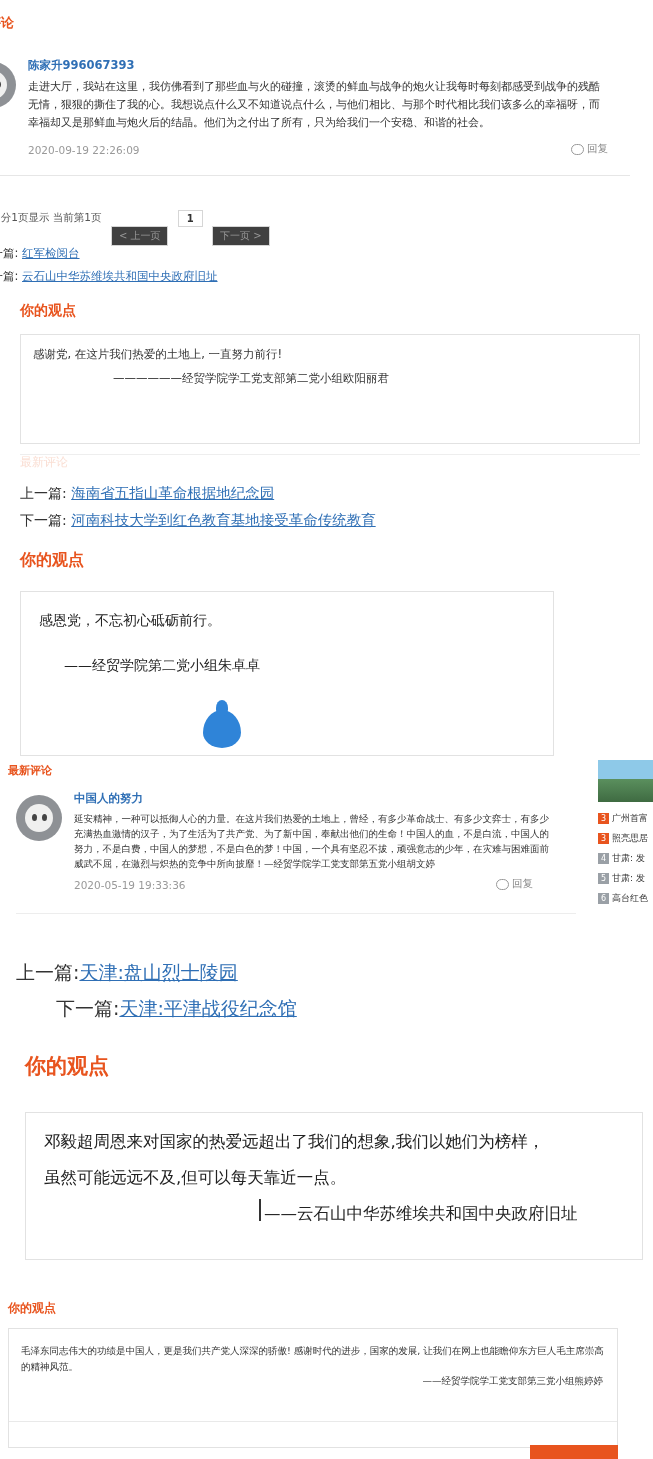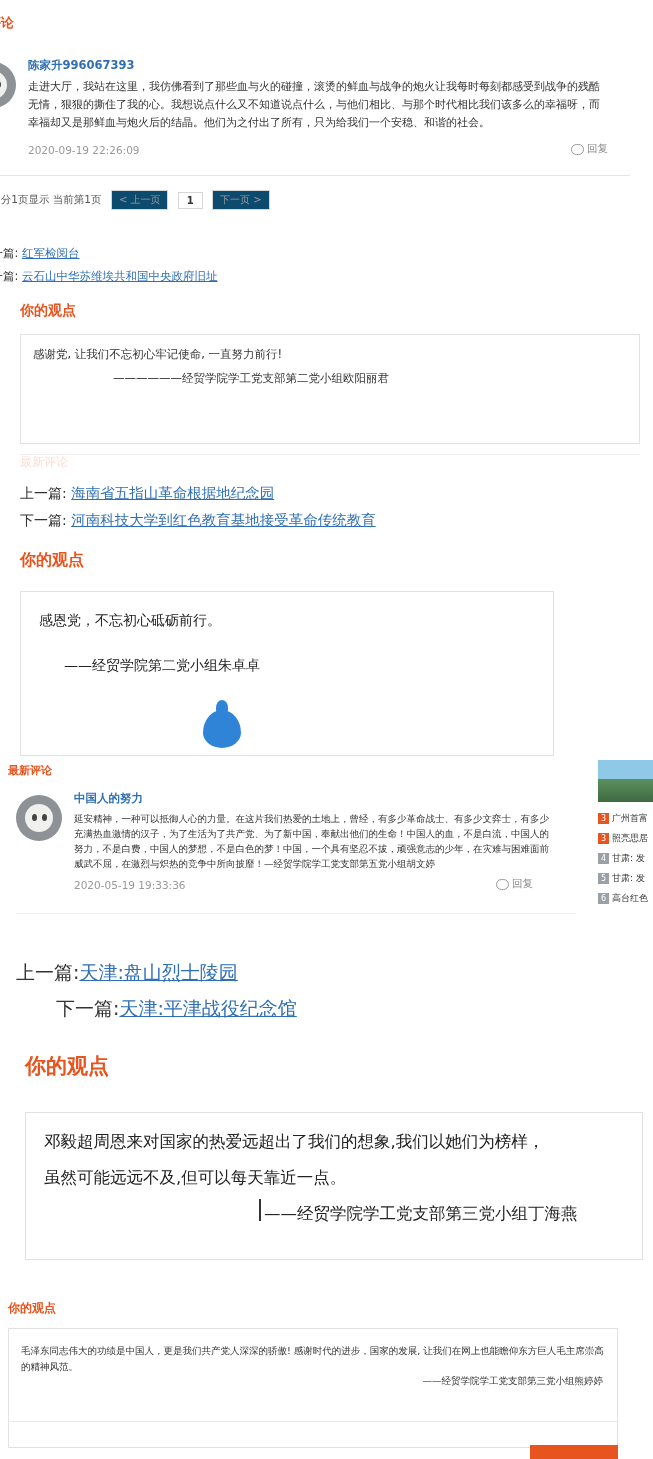--- a/index.html
+++ b/index.html
@@ -33,22 +33,22 @@
   .cm-name{position:absolute;left:58px;top:0;font-size:11.5px;color:#2f6fb5;font-weight:bold;}
   .cm-body{position:absolute;left:58px;top:20px;width:572px;font-size:11px;line-height:18px;color:#333;}
   .cm-time{position:absolute;left:58px;top:86px;font-size:10.5px;color:#999;}
   .cm-reply{position:absolute;right:22px;top:84px;font-size:10.5px;color:#888;}
   .cm-reply .bub{display:inline-block;width:11px;height:9px;border:1px solid #999;border-radius:6px;margin-right:3px;vertical-align:middle;}
   .s1-line{position:absolute;left:-30px;top:175px;width:660px;height:1px;background:#e6e6e6;}
 
   
   .pager{position:absolute;left:-34px;top:190px;font-size:10.5px;color:#555;}
   .pgbtn{
-    display:inline-block;border:1px solid #d6d6d6;background:#0c4a6e;color:#999;
-    padding:2px 7px;margin-left:6px;font-size:10px;vertical-align:middle;
+    display:inline-block;border:1px solid #d6d6d6;background:#404040;color:#999;
+    padding:2px 7px;margin-left:6px;font-size:10px;vertical-align:middle;margin-top:36px;
   }
   .pgnum{
     display:inline-block;border:1px solid #d6d6d6;background:#fff;color:#333;
     padding:2px 8px;margin-left:6px;font-size:10px;font-weight:bold;vertical-align:middle;
   }
 
   
   .s2{top:232px;}
   .s2 .navline{position:absolute;left:-20px;font-size:11.5px;color:#333;}
   .s2 .n1{top:14px;}
@@ -173,21 +173,21 @@
     <div class="navline n1">
       <span>上一篇:</span>
       <a class="link">红军检阅台</a>
     </div>
     <div class="navline n2">
       <span>下一篇:</span>
       <a class="link">云石山中华苏维埃共和国中央政府旧址</a>
     </div>
     <h3>你的观点</h3>
     <div class="box2">
-      <div class="t1">感谢党, 让我们不忘初心牢记使命, 一直努力前行!</div>
+      <div class="t1">感谢党, 在这片我们热爱的土地上, 一直努力前行!</div>
       <div class="t2">——————经贸学院学工党支部第二党小组欧阳丽君</div>
     </div>
     <div class="fadeline"></div>
     <div class="faded">最新评论</div>
   </div>
 
   <div class="sec s3">
     <div class="navline n1">
       <span>上一篇:</span>
       <a class="link">海南省五指山革命根据地纪念园</a>
@@ -246,21 +246,21 @@
       <span>上一篇:</span><a class="link">天津:盘山烈士陵园</a>
     </div>
     <div class="navline n2">
       <span>下一篇:</span><a class="link">天津:平津战役纪念馆</a>
     </div>
     <h3>你的观点</h3>
     <div class="box5">
       <div class="t1">邓毅超周恩来对国家的热爱远超出了我们的想象,我们以她们为榜样，</div>
       <div class="t2">虽然可能远远不及,但可以每天靠近一点。</div>
       <div class="bar"></div>
-      <div class="t3">——经贸学院学工党支部第三党小组丁海燕</div>
+      <div class="t3">——云石山中华苏维埃共和国中央政府旧址</div>
     </div>
   </div>
 
   <div class="sec s6">
     <h3>你的观点</h3>
     <div class="box6">
       <div class="t1">毛泽东同志伟大的功绩是中国人，更是我们共产党人深深的骄傲! 感谢时代的进步，国家的发展, 让我们在网上也能瞻仰东方巨人毛主席崇高的精神风范。</div>
       <div class="t2">——经贸学院学工党支部第三党小组熊婷婷</div>
       <div class="divider"></div>
     </div>

